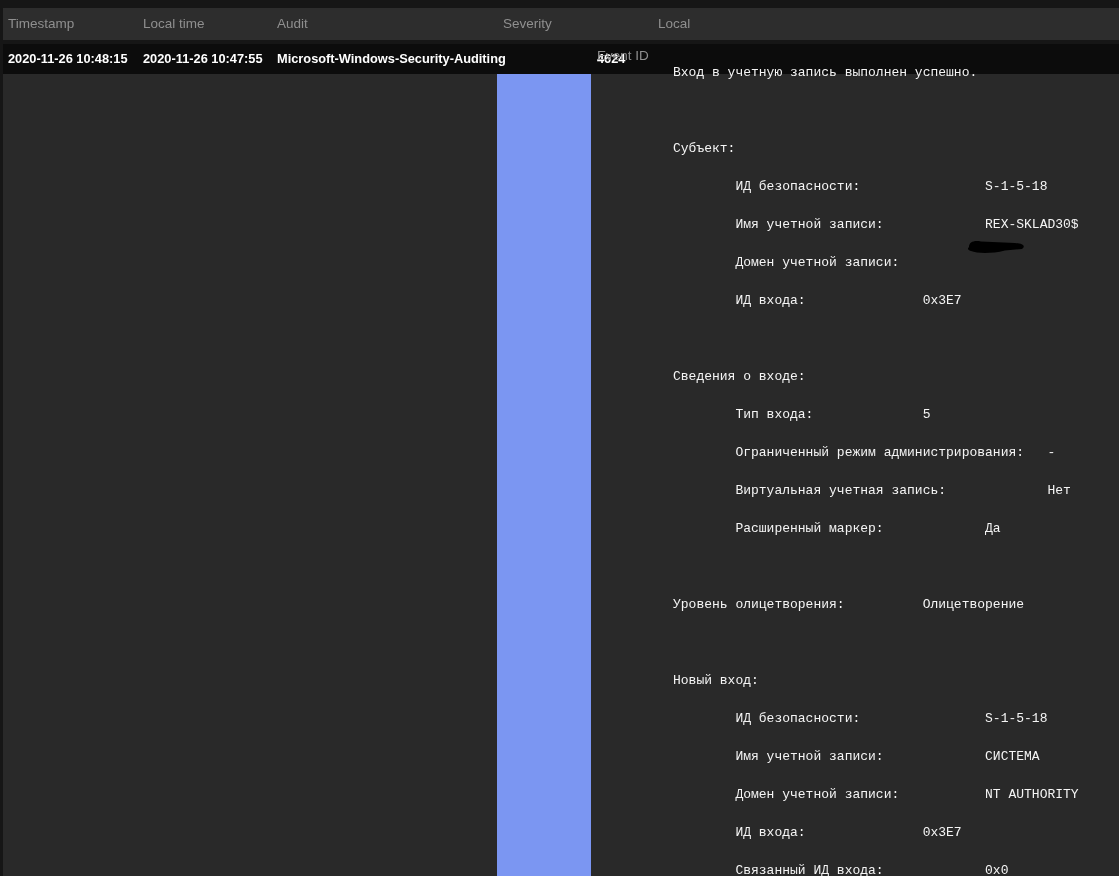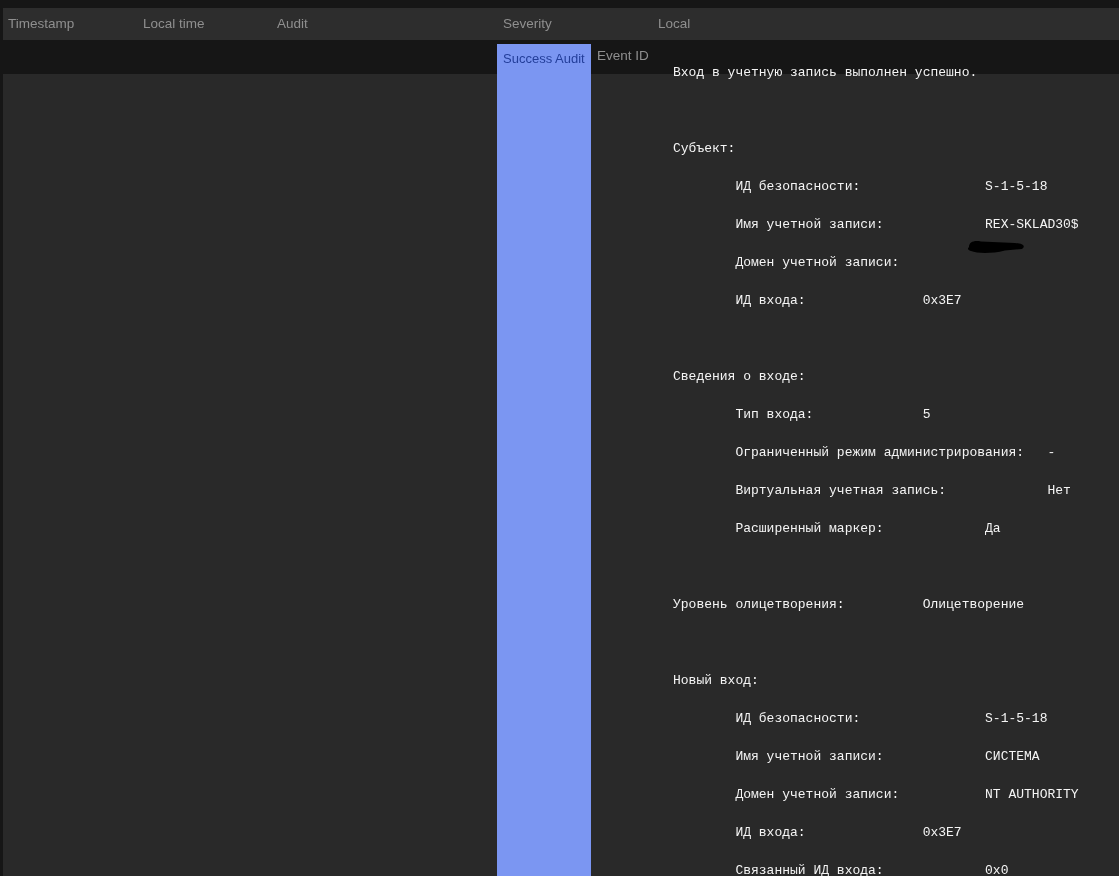--- a/index.html
+++ b/index.html
@@ -78,20 +78,26 @@
 <body>
 
 <div class="screen">
 
   <div class="content-bg"></div>
 
   <div class="severity-col">
     <span class="severity-cell">Success Audit</span>
   </div>
 
+  <div class="data-row">
+    <span class="rcell rc-timestamp">2020-11-26 10:48:15</span>
+    <span class="rcell rc-localtime">2020-11-26 10:47:55</span>
+    <span class="rcell rc-source">Microsoft-Windows-Security-Auditing</span>
+    <span class="rcell rc-eventid">4624</span>
+  </div>
 
   <div class="header-row">
     <span class="hcell hc-timestamp">Timestamp</span>
     <span class="hcell hc-localtime">Local time</span>
     <span class="hcell hc-source">Audit</span>
     <span class="hcell hc-severity">Severity</span>
     <span class="hcell hc-eventid">Event ID</span>
     <span class="hcell hc-value">Local</span>
   </div>
 

